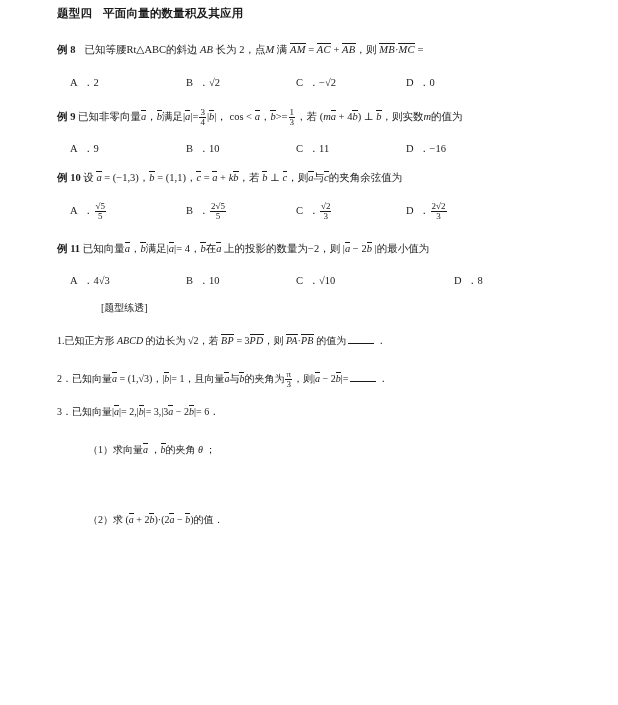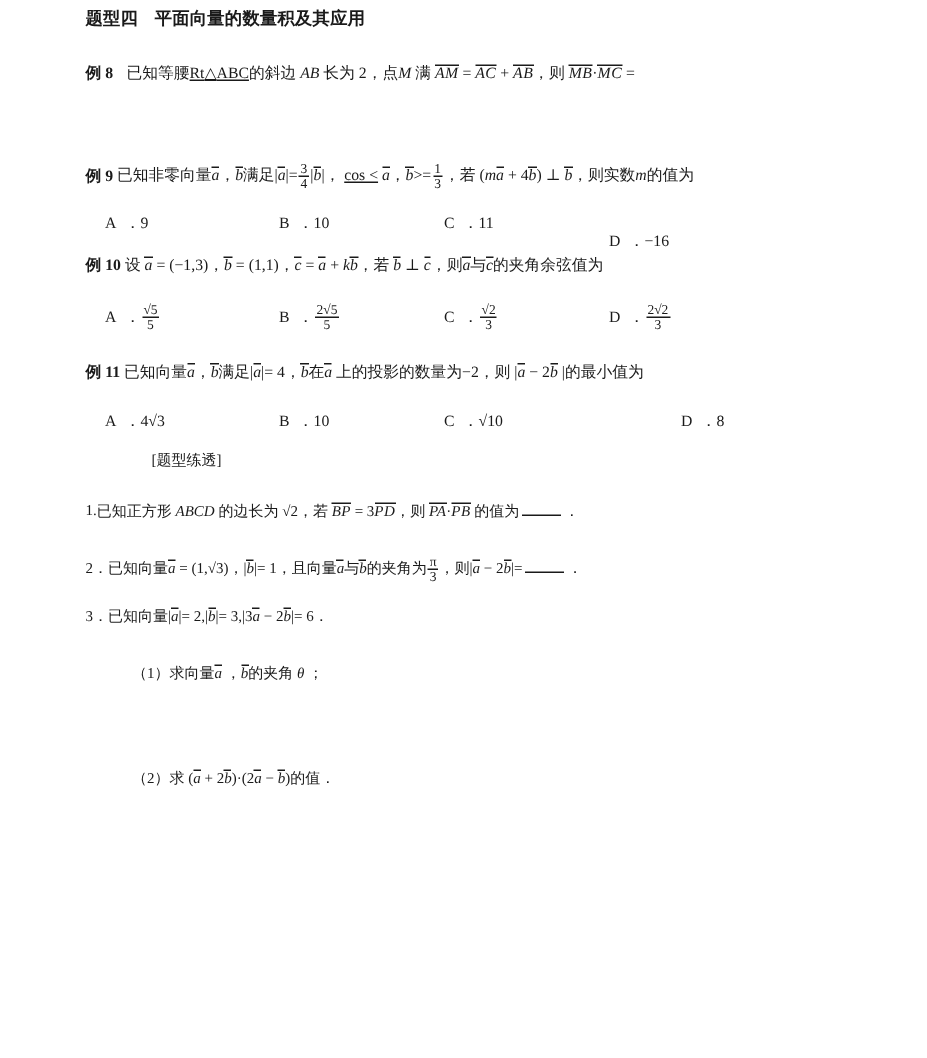--- a/index.html
+++ b/index.html
@@ -93,21 +93,21 @@
     letter-spacing: 0.3px;
   }
   .vecw::after {
     content: "";
     position: absolute;
     left: 0; right: 0;
     top: -1px;
     border-top: 1px solid #1a1a1a;
   }
   .it { font-style: italic; }
-  .up { font-style: normal; text-decoration: underline; }
+  .up { font-style: normal; }
 
   .frac {
     display: inline-block;
     vertical-align: middle;
     text-align: center;
     font-size: 9px;
     line-height: 1.05;
     margin: 0 1px;
     position: relative;
     top: -0.5px;
@@ -137,30 +137,36 @@
 <div class="page">
 
   <div class="block section-title">
     <span>题型四</span><span class="t-gap"></span><span>平面向量的数量积及其应用</span>
   </div>
 
   <div class="block stem" style="left:57px; top:44px;">
     <span class="lead">例 8</span><span class="lead-gap"></span><span><span>已知等腰</span><span class="up">Rt</span><span class="up">△</span><span class="up">ABC</span><span>的斜边</span>&nbsp;<span class="it">AB</span>&nbsp;<span>长为</span>&nbsp;<span>2</span><span>，点</span><span class="it">M</span>&nbsp;<span>满</span>&nbsp;<span class="vecw">AM</span>&nbsp;<span>=</span>&nbsp;<span class="vecw">AC</span>&nbsp;<span>+</span>&nbsp;<span class="vecw">AB</span><span>，则</span>&nbsp;<span class="vecw">MB</span><span>·</span><span class="vecw">MC</span>&nbsp;<span>=</span></span>
   </div>
 
+  <div class="opt-row" style="top:76px;">
+    <div class="opt" style="left:70px;"><span class="lbl">A</span><span class="dot"></span>．<span>2</span></div>
+    <div class="opt" style="left:186px;"><span class="lbl">B</span><span class="dot"></span>．<span>√2</span></div>
+    <div class="opt" style="left:296px;"><span class="lbl">C</span><span class="dot"></span>．<span>−√2</span></div>
+    <div class="opt" style="left:406px;"><span class="lbl">D</span><span class="dot"></span>．<span>0</span></div>
+  </div>
 
   <div class="block stem" style="left:57px; top:108px;">
     <span class="lead">例 9</span>&nbsp;<span><span>已知非零向量</span><span class="vec">a</span><span>，</span><span class="vec">b</span><span>满足</span><span>|<span class="vec">a</span>|</span><span>=</span><span class="frac"><span class="num">3</span><span class="den">4</span></span><span>|<span class="vec">b</span>|</span><span>，</span>&nbsp;<span class="up">cos &lt;</span>&nbsp;<span class="vec">a</span><span>，</span><span class="vec">b</span><span>&gt;=</span><span class="frac"><span class="num">1</span><span class="den">3</span></span><span>，若</span>&nbsp;<span>(<span class="it">m</span><span class="vec">a</span>&nbsp;+&nbsp;4<span class="vec">b</span>)&nbsp;⊥&nbsp;<span class="vec">b</span></span><span>，则实数</span><span class="it">m</span><span>的值为</span></span>
   </div>
 
   <div class="opt-row" style="top:142px;">
     <div class="opt" style="left:70px;"><span class="lbl">A</span><span class="dot"></span>．<span>9</span></div>
     <div class="opt" style="left:186px;"><span class="lbl">B</span><span class="dot"></span>．<span>10</span></div>
     <div class="opt" style="left:296px;"><span class="lbl">C</span><span class="dot"></span>．<span>11</span></div>
-    <div class="opt" style="left:406px;margin-top:12px;"><span class="lbl">D</span><span class="dot"></span>．<span>−16</span></div>
+    <div class="opt" style="left:406px;"><span class="lbl">D</span><span class="dot"></span>．<span>−16</span></div>
   </div>
 
   <div class="block stem" style="left:57px; top:172px;">
     <span class="lead">例 10</span>&nbsp;<span><span>设</span>&nbsp;<span class="vec">a</span>&nbsp;<span>= (−1,3)</span><span>，</span><span class="vec">b</span>&nbsp;<span>= (1,1)</span><span>，</span><span class="vec">c</span>&nbsp;<span>=</span>&nbsp;<span class="vec">a</span>&nbsp;<span>+&nbsp;<span class="it">k</span><span class="vec">b</span></span><span>，若</span>&nbsp;<span class="vec">b</span>&nbsp;<span>⊥</span>&nbsp;<span class="vec">c</span><span>，则</span><span class="vec">a</span><span>与</span><span class="vec">c</span><span>的夹角余弦值为</span></span>
   </div>
 
   <div class="opt-row" style="top:202px; height:30px;">
     <div class="opt" style="left:70px;"><span class="lbl">A</span><span class="dot"></span>．<span class="frac"><span class="num">√5</span><span class="den">5</span></span></div>
     <div class="opt" style="left:186px;"><span class="lbl">B</span><span class="dot"></span>．<span class="frac"><span class="num">2√5</span><span class="den">5</span></span></div>
     <div class="opt" style="left:296px;"><span class="lbl">C</span><span class="dot"></span>．<span class="frac"><span class="num">√2</span><span class="den">3</span></span></div>

